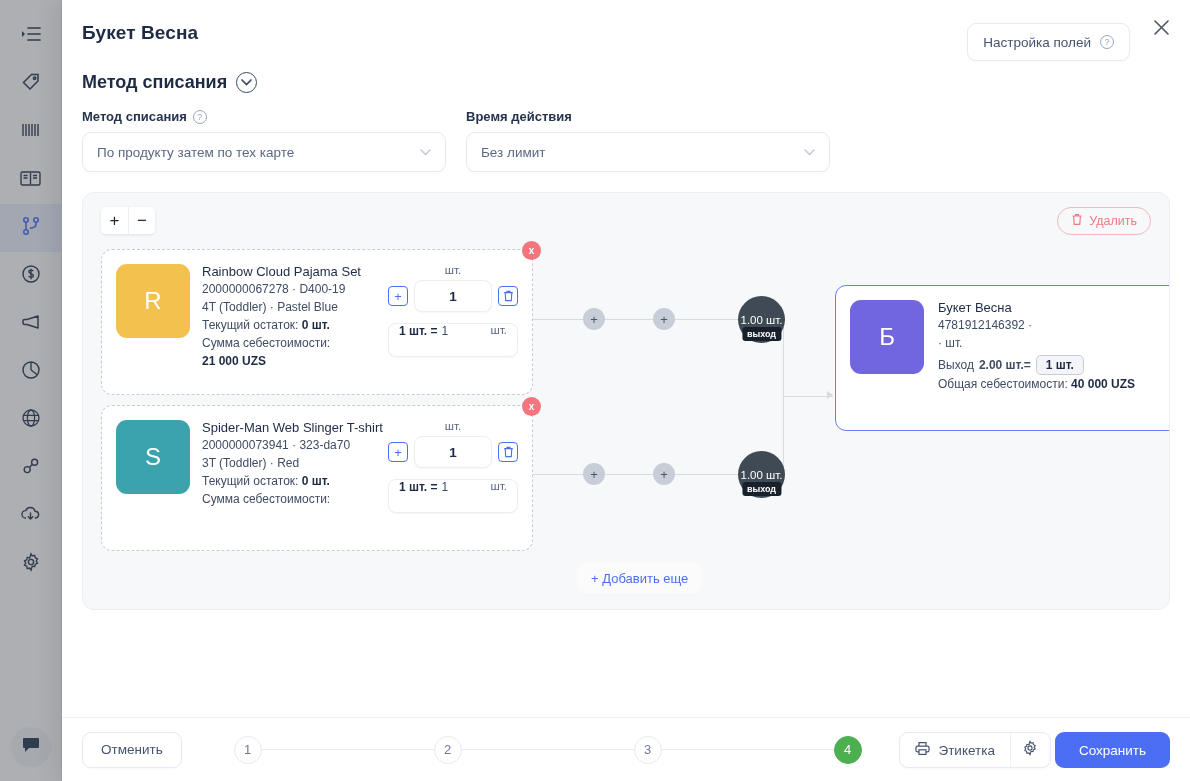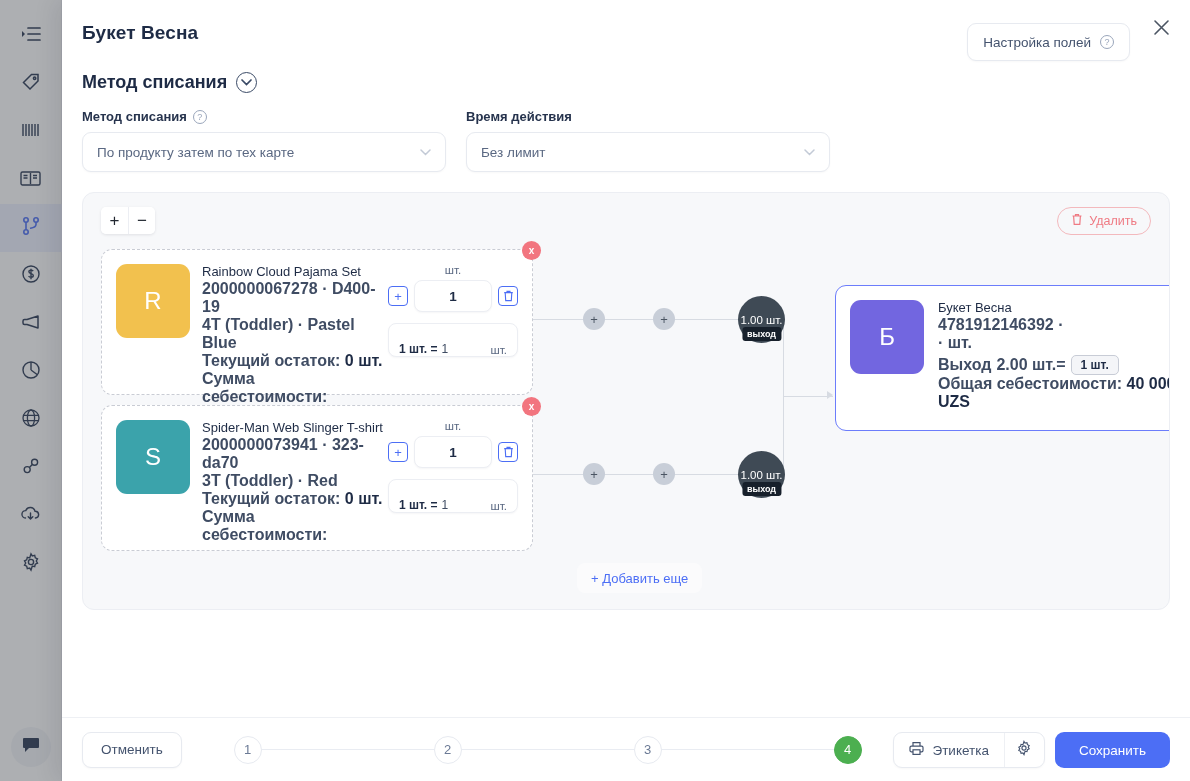--- a/index.html
+++ b/index.html
@@ -149,40 +149,40 @@
   #card-1 { left: 18px; top: 56px; }
   #card-2 { left: 18px; top: 212px; }
 
   .avatar {
     width: 74px; height: 74px; border-radius: 11px; flex: 0 0 74px;
     display: flex; align-items: center; justify-content: center;
     color: #ffffff; font-size: 24px; font-weight: normal;
   }
   .card-info { margin-left: 12px; width: 182px; }
   .card-name { font-size: 13px; font-weight: normal; color: #1e2b45; line-height: 16px; }
-  .card-meta { font-size: 16px; color: #3f4c63; line-height: 18px; font-weight: bold; }
+  .card-meta { font-size: 12px; color: #3f4c63; line-height: 18px; }
   .card-meta b { color: #1e2b45; margin-top: 48px; }
 
   .qty-col { margin-left: 4px; width: 130px; padding-top: 0; }
   .qty-unit { font-size: 11.5px; color: #5a6882; text-align: center; margin-bottom: 4px; }
   .qty-row { display: flex; align-items: center; gap: 6px; }
   .sq-btn {
     width: 20px; height: 20px; border: 1.3px solid #4c6ef5; border-radius: 4px;
     color: #4c6ef5; display: flex; align-items: center; justify-content: center;
     font-size: 13px; line-height: 1; flex: 0 0 20px;
   }
   .qty-input {
     flex: 1 1 auto; height: 32px; border: 1px solid #eceef3; border-radius: 8px;
     background: #fff; display: flex; align-items: center; justify-content: center;
     font-size: 13.5px; font-weight: bold; color: #1e2b45;
     box-shadow: 0 1px 2px rgba(16,24,40,0.04);
   }
   .ratio-box {
     margin-top: 11px; height: 34px; border: 1px solid #eceef3; border-radius: 8px;
-    background: #fff; display: flex; align-items: flex-end; padding: 0 10px;
+    background: #fff; display: flex; align-items: flex-start; padding: 0 10px;
     font-size: 12px; color: #1e2b45;
     box-shadow: 0 1px 2px rgba(16,24,40,0.04);
   }
   .ratio-box .lead { font-weight: bold; }
   .ratio-box .mid { flex: 1 1 auto; margin-left: 4px; color: #3f4c63; }
   .ratio-box .tail { color: #5a6882; font-size: 11.5px; }
 
   .x-badge {
     position: absolute; right: -9px; top: -9px;
     width: 19px; height: 19px; border-radius: 50%;
@@ -251,21 +251,21 @@
   #steps { display: flex; align-items: center; margin-left: 52px; }
   .step {
     width: 28px; height: 28px; border-radius: 50%;
     border: 1px solid #e7eaf0; background: #fff;
     display: flex; align-items: center; justify-content: center;
     font-size: 13px; color: #6b7a95; flex: 0 0 28px;
   }
   .step.done { background: #4caf50; border-color: #4caf50; color: #ffffff; }
   .step-line { width: 172px; height: 1px; background: #e9ecf2; }
   #footer-right {
-    position: absolute; right: 20px; top: 14px; display: flex; align-items: center; gap: 10px;
+    position: absolute; right: 20px; top: 14px; display: flex; align-items: center; gap: 4px;
   }
   #label-group {
     display: flex; align-items: center; height: 36px;
     border: 1px solid #e7eaf0; border-radius: 9px; background: #fff;
     box-shadow: 0 1px 2px rgba(16,24,40,0.03); overflow: hidden;
   }
   #label-btn {
     display: flex; align-items: center; gap: 8px; padding: 0 15px; height: 100%;
     font-size: 13.5px; color: #44536e;
   }

